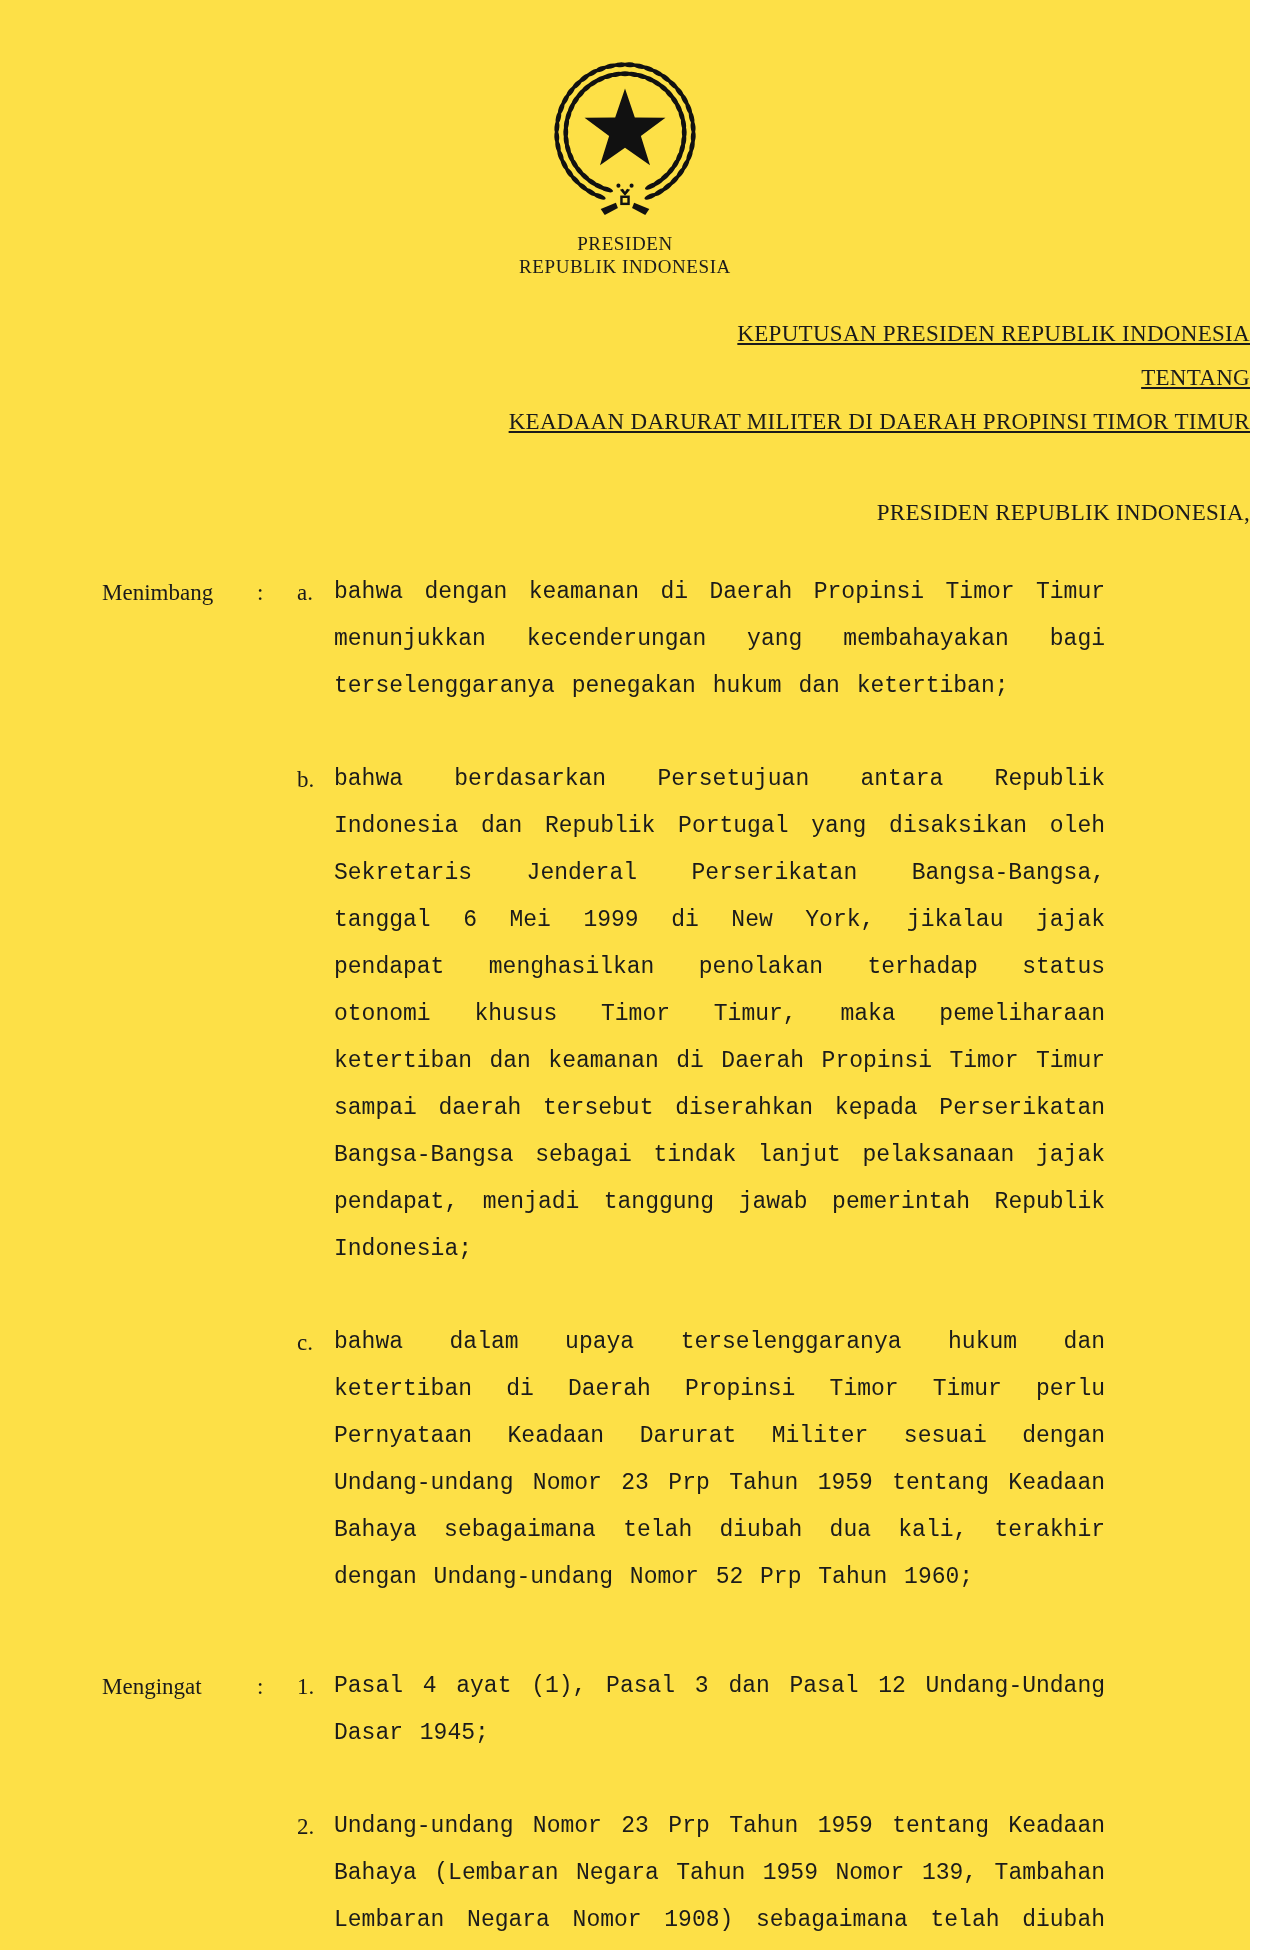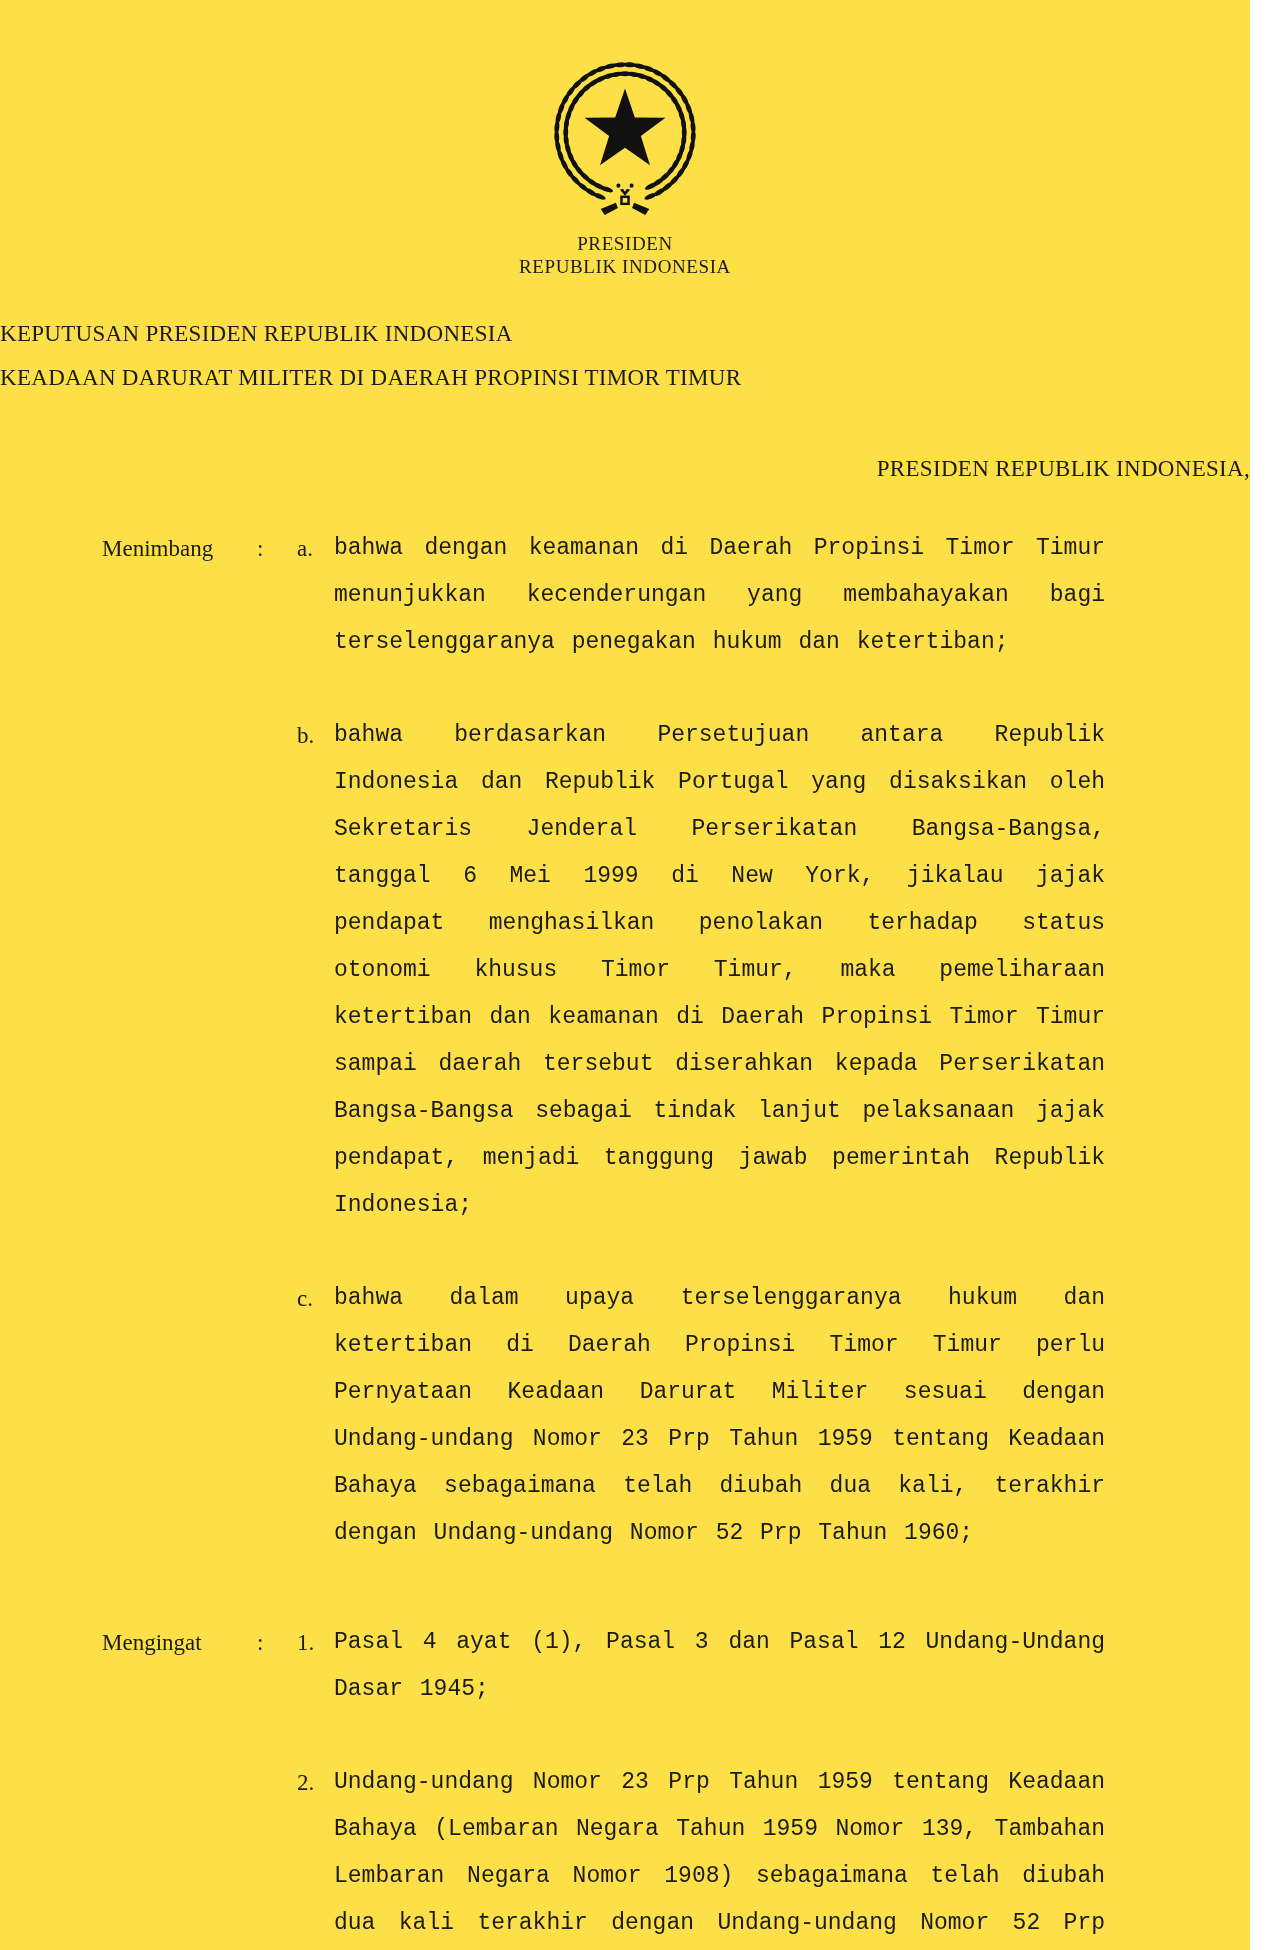--- a/index.html
+++ b/index.html
@@ -14,23 +14,24 @@
   .emblem-wrap{padding-top:54px;display:flex;justify-content:center;}
   .emblem-wrap svg{display:block;}
   .org{
     text-align:center;
     font-size:19px;line-height:23px;
     letter-spacing:0.6px;
     margin-top:16px;
   }
   .title-block{
     margin-top:34px;
-    text-align:left;
+    text-align:right;
     font-size:23px;line-height:44px;
     letter-spacing:0.3px;
+    text-decoration:underline;
   }
   .salutation{
     margin-top:45px;
     text-align:right;
     font-size:23px;line-height:48px;
     letter-spacing:0.3px;
   }
   .section{
     display:flex;align-items:flex-start;
     font-size:23px;line-height:47px;
@@ -154,20 +155,21 @@
     </svg>
   </div>
 
   <div class="org">
     <div>PRESIDEN</div>
     <div>REPUBLIK INDONESIA</div>
   </div>
 
   <div class="title-block">
     <div>KEPUTUSAN PRESIDEN REPUBLIK INDONESIA</div>
+    <div>TENTANG</div>
     <div>KEADAAN DARURAT MILITER DI DAERAH PROPINSI TIMOR TIMUR</div>
   </div>
 
   <div class="salutation">PRESIDEN REPUBLIK INDONESIA,</div>
 
   <div class="section menimbang">
     <div class="sec-label">Menimbang</div>
     <div class="sec-colon">:</div>
     <div class="sec-items">
       <div class="item">

